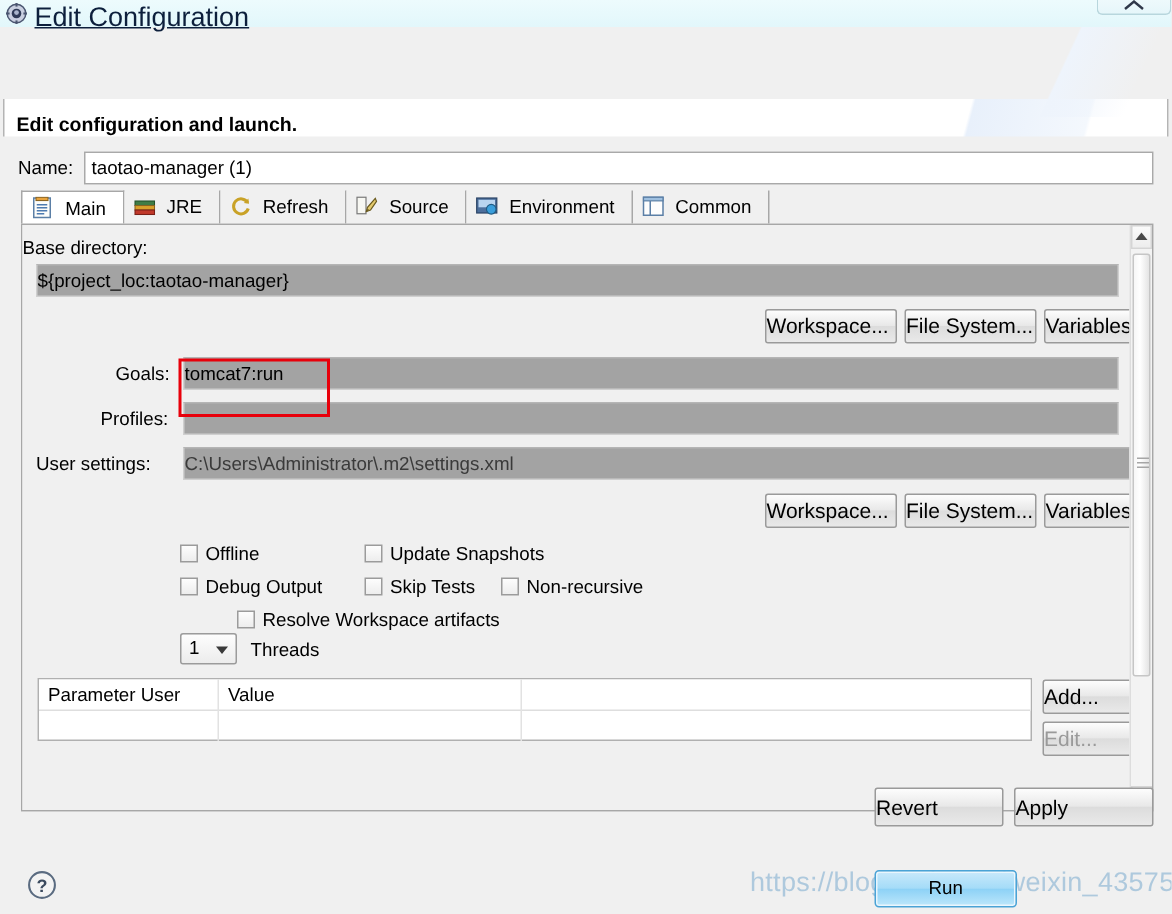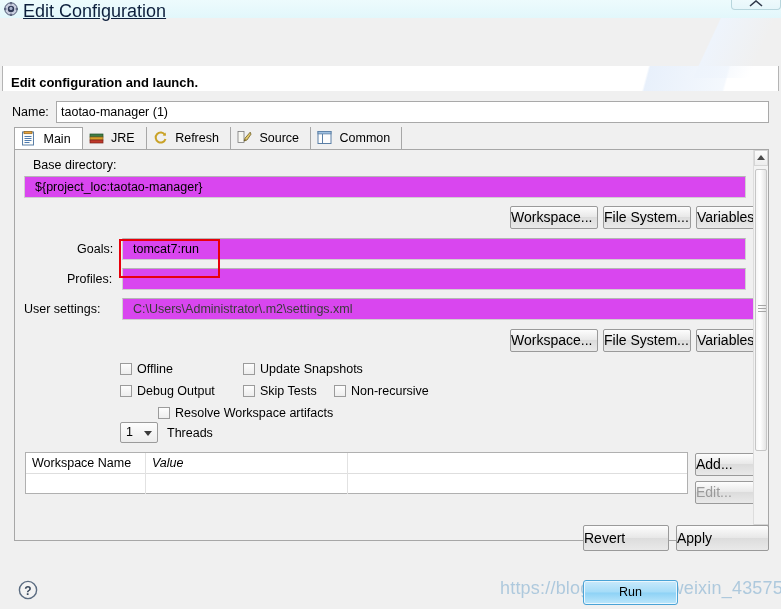--- a/index.html
+++ b/index.html
@@ -93,23 +93,23 @@
 
   
   .tabcontent {
     position: absolute; left: 14px; top: 58px; width: 755px; height: 392px;
     background: #fff; border: 1px solid #a7a7a7;
   }
   .tc-inner { position: absolute; left: 0; top: 0; right: 15px; bottom: 0; overflow: hidden; background: #f0f0f0; }
 
   .lbl { position: absolute; font-size: 12.5px; color: #000; white-space: nowrap; }
   .txtfield {
-    position: absolute; height: 22px; background: #d946ef;
+    position: absolute; height: 22px; background: #a3a3a3;
     border: 1px solid #cfcfcf; border-top-color: #b5b5b5;
-    font-size: 12.5px; padding: 2px 10px; line-height: 17px; color: #000;
+    font-size: 12.5px; padding: 2px 0; line-height: 17px; color: #000;
     overflow: hidden; white-space: nowrap;
   }
   .txtfield.muted { color: #3a3a3a; }
 
   .btn {
     position: absolute; height: 23px;
     background: linear-gradient(#fdfdfd, #e8e8e8 48%, #dcdcdc 50%, #e9e9e9);
     border: 1px solid #9a9a9a; border-radius: 2px;
     font-size: 14px; text-align: left; line-height: 21px;
     color: #000; white-space: nowrap;
@@ -290,37 +290,47 @@
         <span class="t-ico">
           <svg width="15" height="15" viewBox="0 0 15 15">
             <rect x="1" y="1.5" width="6" height="11" fill="#f7f7f2" stroke="#7a7a7a" stroke-width="0.8"></rect>
             <path d="M13.2 2.2 L8 8.2 L7.2 11 L10 10 L14 4.2 Z" fill="#e3c96c" stroke="#6a5a1e" stroke-width="0.8"></path>
             <path d="M7.2 11 L8.6 9.4" stroke="#6a5a1e" stroke-width="0.8"></path>
           </svg>
         </span>
         <span>Source</span>
       </div>
 
+      <div class="tab">
+        <span class="t-ico">
+          <svg width="15" height="15" viewBox="0 0 15 15">
+            <rect x="0.8" y="2" width="13.4" height="10" fill="#4d6f9c" stroke="#2b4466" stroke-width="0.8"></rect>
+            <rect x="2" y="3.2" width="11" height="5" fill="#b9d4ef"></rect>
+            <circle cx="10.5" cy="9.5" r="3.2" fill="#3a9edb" stroke="#1f5c85" stroke-width="0.8"></circle>
+          </svg>
+        </span>
+        <span>Environment</span>
+      </div>
 
       <div class="tab" style="border-right:1px solid #a7a7a7;">
         <span class="t-ico">
           <svg width="15" height="15" viewBox="0 0 15 15">
             <rect x="1" y="1.5" width="13" height="12" fill="#fdfdfd" stroke="#5b7fa6" stroke-width="1"></rect>
             <rect x="1" y="1.5" width="13" height="2.4" fill="#9fc0e0" stroke="#5b7fa6" stroke-width="0.8"></rect>
             <line x1="5.5" y1="4" x2="5.5" y2="13.5" stroke="#5b7fa6" stroke-width="1"></line>
           </svg>
         </span>
         <span>Common</span>
       </div>
     </div>
 
     <div class="tabcontent">
       <div class="tc-inner">
 
-        <span class="lbl" style="left:18px; top:8px;">Base directory:</span>
+        <span class="lbl" style="left:0; top:8px;">Base directory:</span>
         <div class="txtfield" style="left:9px; top:26px; width:722px;">${project_loc:taotao-manager}</div>
 
         <div class="btn" style="left:495px; top:56px; width:88px;">Workspace...</div>
         <div class="btn" style="left:588px; top:56px; width:88px;">File System...</div>
         <div class="btn" style="left:681px; top:56px; width:78px;">Variables...</div>
 
         <span class="lbl" style="left:62px; top:92px;">Goals:</span>
         <div class="txtfield" style="left:107px; top:88px; width:624px;">tomcat7:run</div>
 
         <span class="lbl" style="left:52px; top:122px;">Profiles:</span>
@@ -355,22 +365,22 @@
         </span>
 
         <div class="combo" style="left:105px; top:272px;">
           <span>1</span>
           <i class="arr"></i>
         </div>
         <span class="lbl" style="left:152px; top:276px;">Threads</span>
 
         <div class="ptable">
           <div class="pt-head">
-            <div class="pt-col" style="left:0; width:120px;">Workspace Name</div>
-            <div class="pt-col" style="left:120px; width:202px;font-style:italic;">Value</div>
+            <div class="pt-col" style="left:0; width:120px;">Parameter User</div>
+            <div class="pt-col" style="left:120px; width:202px;">Value</div>
             <div class="pt-col" style="left:322px; width:339px; border-right:none;"></div>
           </div>
           <div class="pt-body-cell" style="left:0; width:120px;"></div>
           <div class="pt-body-cell" style="left:120px; width:202px;"></div>
           <div class="pt-body-cell" style="left:322px; width:339px; border-right:none;"></div>
         </div>
 
         <div class="btn" style="left:680px; top:303px; width:62px;">Add...</div>
         <div class="btn" style="left:680px; top:331px; width:62px; color:#9a9a9a;">Edit...</div>
 

